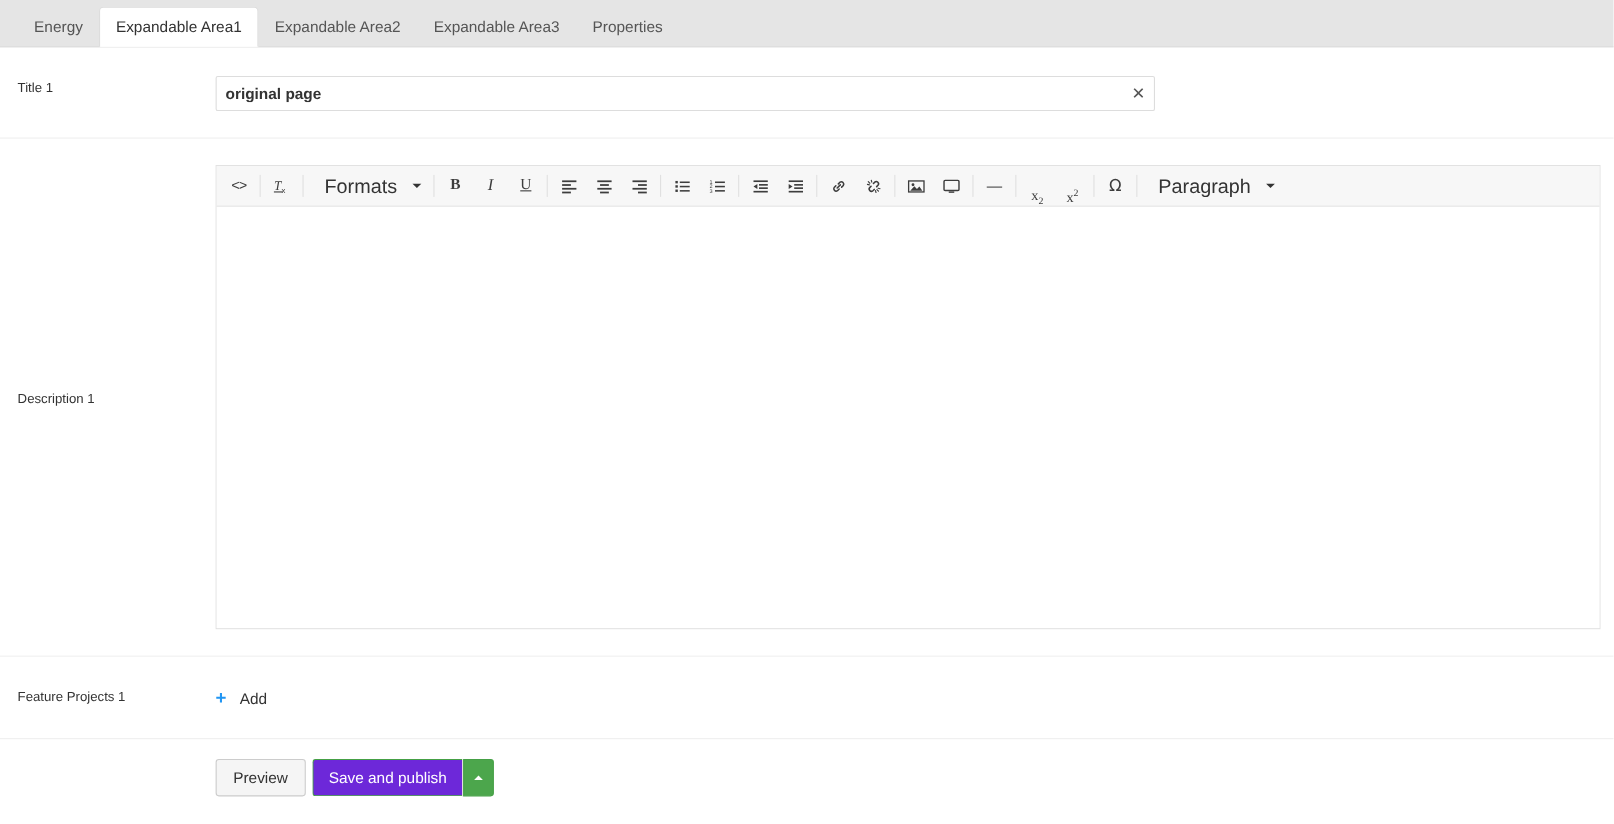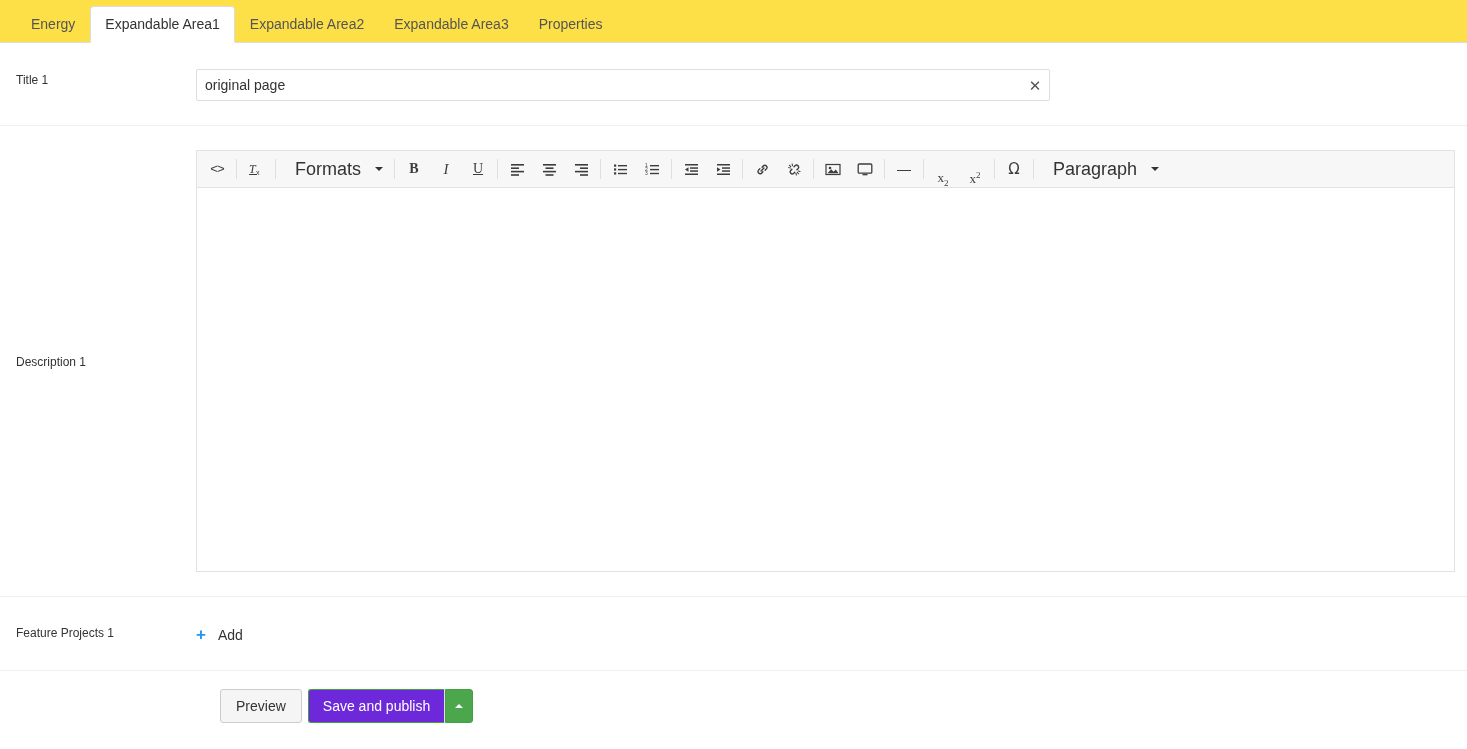--- a/index.html
+++ b/index.html
@@ -11,21 +11,21 @@
     background: #ffffff;
     font-family: "Liberation Sans", sans-serif;
     color: #333333;
     overflow: hidden;
   }
 
   
   .tabbar {
     position: relative;
     height: 43px;
-    background: #fde047;
+    background: #e5e5e5;
     border-bottom: 1px solid #dddddd;
     padding-left: 16px;
     display: flex;
     align-items: flex-end;
   }
   .tab {
     font-size: 14px;
     line-height: 1;
     color: #555555;
     padding: 10px 14px 11px 14px;
@@ -80,20 +80,21 @@
     width: 100%;
     height: 32px;
     border: 1px solid #dddddd;
     border-radius: 2px;
     background: #ffffff;
     font-family: "Liberation Sans", sans-serif;
     font-size: 14px;
     color: #333333;
     padding: 4px 30px 4px 8px;
     outline: none;
+    font-weight: bold;
   }
   .input-clear {
     position: absolute;
     right: 1px;
     top: 1px;
     width: 28px;
     height: 30px;
     display: flex;
     align-items: center;
     justify-content: center;
@@ -189,21 +190,20 @@
     font-size: 17px;
     font-weight: bold;
     line-height: 1;
   }
 
   
   .btn-bar {
     display: flex;
     align-items: flex-end;
     gap: 6px;
-    margin-left: 24px;
   }
   .btn {
     font-family: "Liberation Sans", sans-serif;
     font-size: 14px;
     border-radius: 3px;
     cursor: pointer;
     line-height: 1;
   }
   .btn-default {
     background: #f5f5f5;

